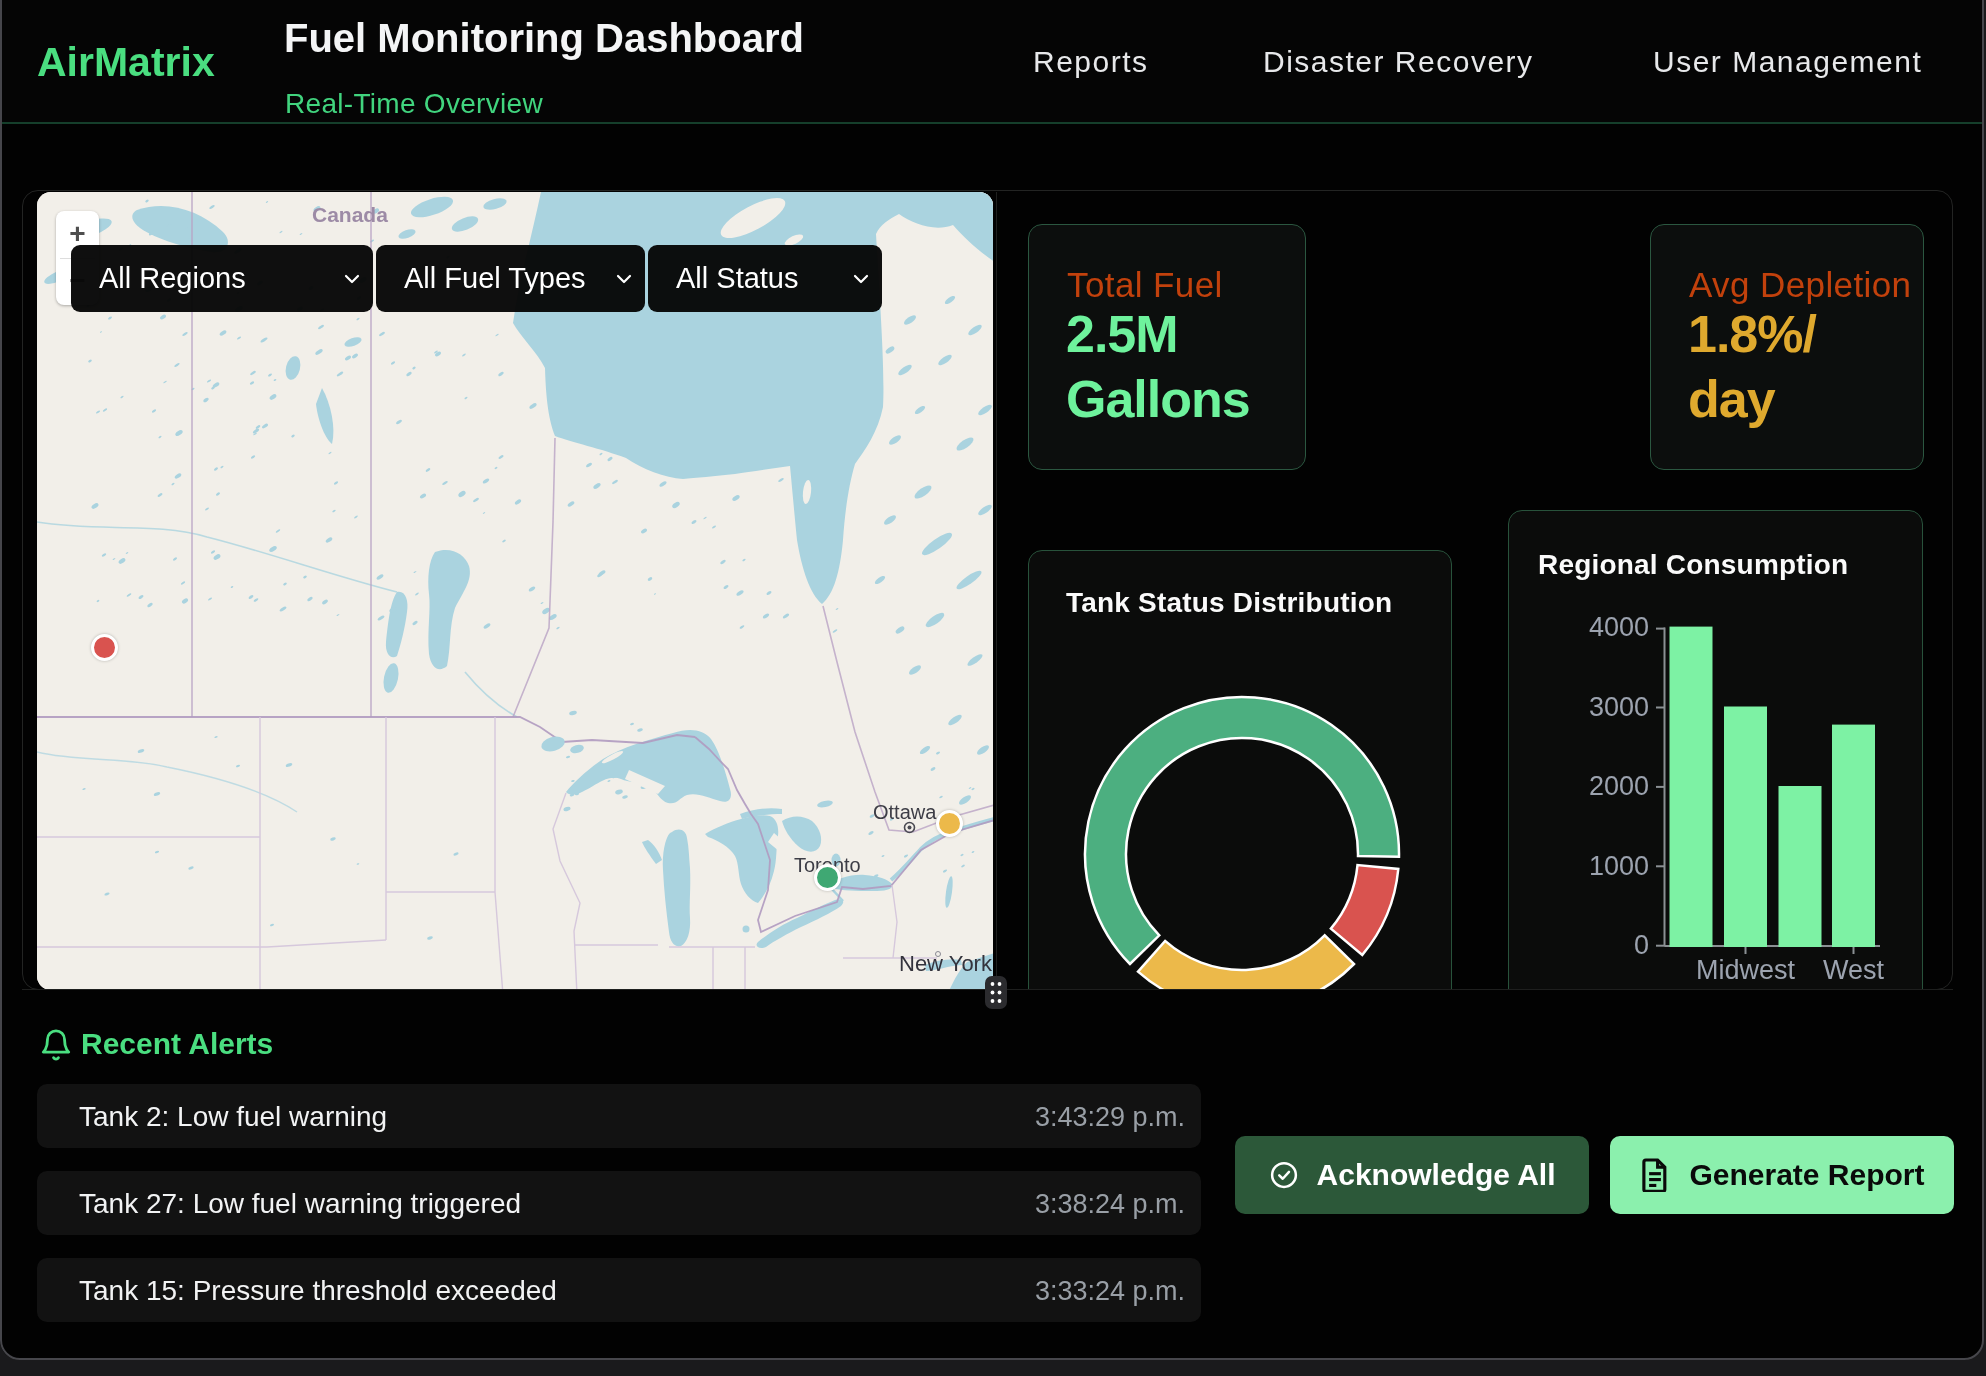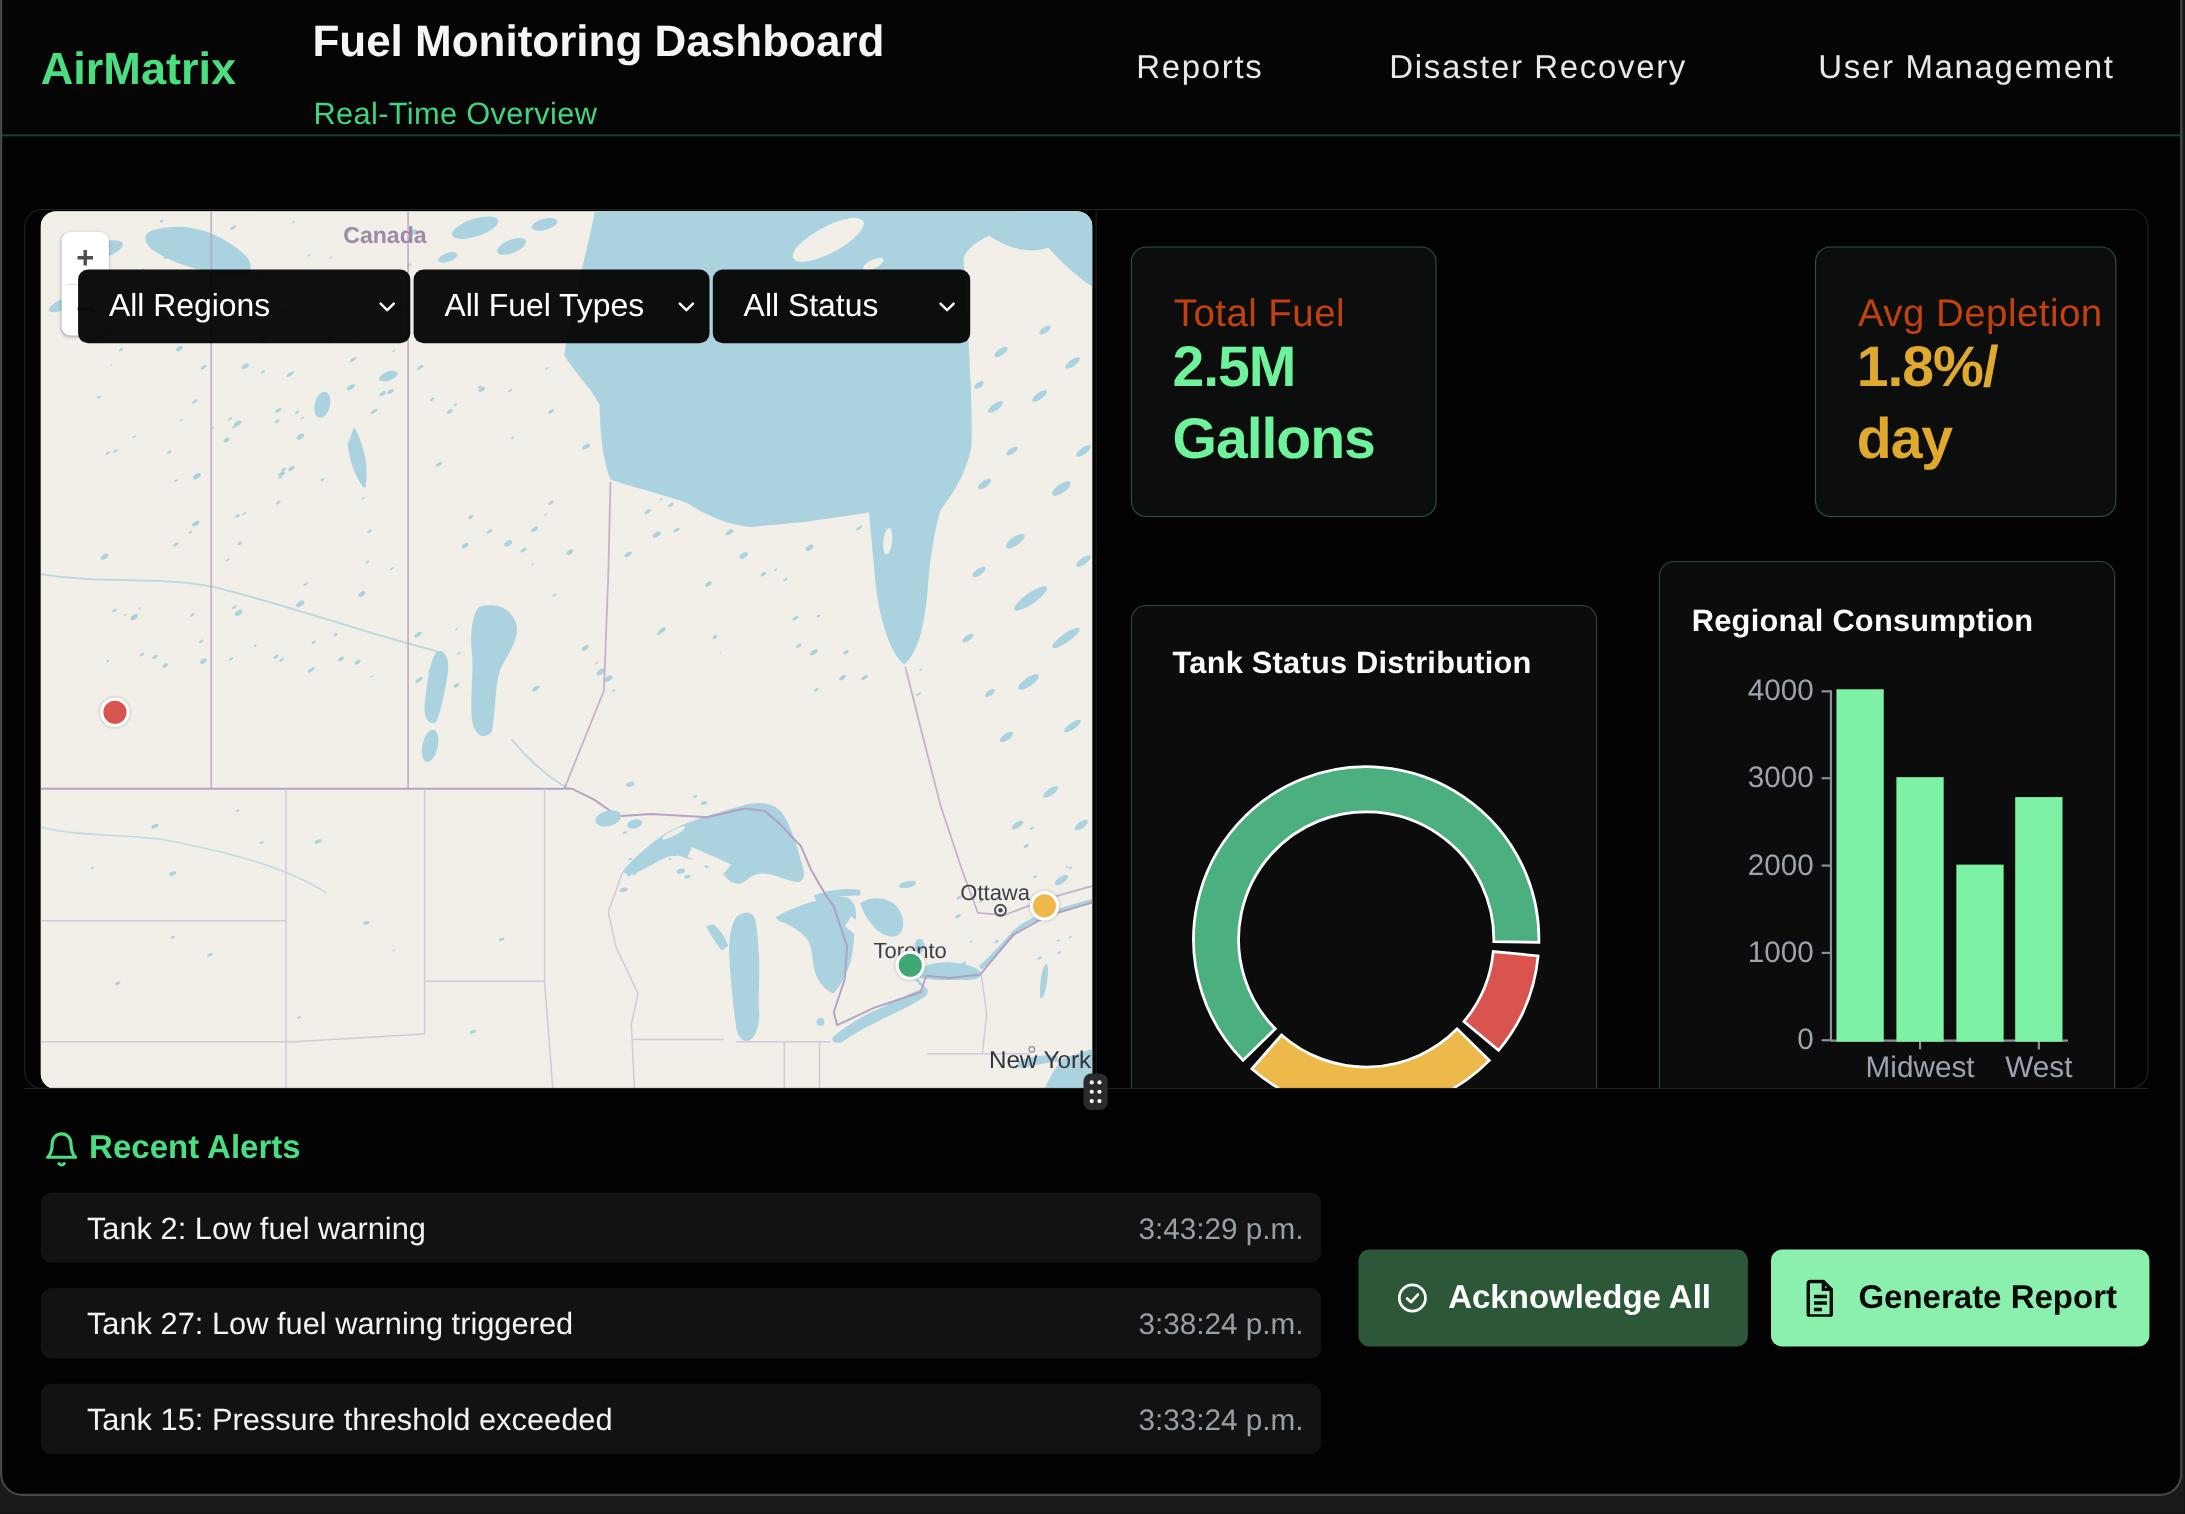--- a/index.html
+++ b/index.html
@@ -34,21 +34,21 @@
 .ccard .ttl { position:absolute; font-size:28px; font-weight:bold; color:#fafafa; letter-spacing:0.2px; }
 
 #drag { position:absolute; left:985px; top:976px; width:22px; height:33px; background:#2b2b2e; border-radius:7px; z-index:8; }
 
 #alerts { position:absolute; left:0; top:990px; width:1982px; height:370px; background:#020202; z-index:4; }
 .bline { position:absolute; left:22px; top:989px; width:1931px; height:1px; background:#1e1f1e; z-index:5; }
 .ra-title { position:absolute; z-index:6; left:81px; top:1027px; font-size:30px; font-weight:bold; color:#4ade80; }
 .arow { position:absolute; left:37px; width:1164px; height:64px; background:#121212; border-radius:10px; z-index:6; }
 .arow .t { position:absolute; left:42px; top:17px; font-size:28px; color:#f2f3f4; }
 .arow .ts { position:absolute; right:16px; top:18px; font-size:27px; color:#999fa6; }
-.btn { position:absolute; top:1136px; height:88px; border-radius:10px; display:flex; align-items:center; justify-content:center; z-index:6; }
+.btn { position:absolute; top:1136px; height:78px; border-radius:10px; display:flex; align-items:center; justify-content:center; z-index:6; }
 #ack { left:1235px; width:354px; background:#2c5839; color:#fff; }
 #gen { left:1610px; width:344px; background:#8bf0ad; color:#0a0a0a; }
 .btn .bt { font-size:30px; font-weight:bold; margin-left:18px; }
 </style>
 </head>
 <body>
 <div id="stage">
 <div id="app">
 
   <div id="hdr">

